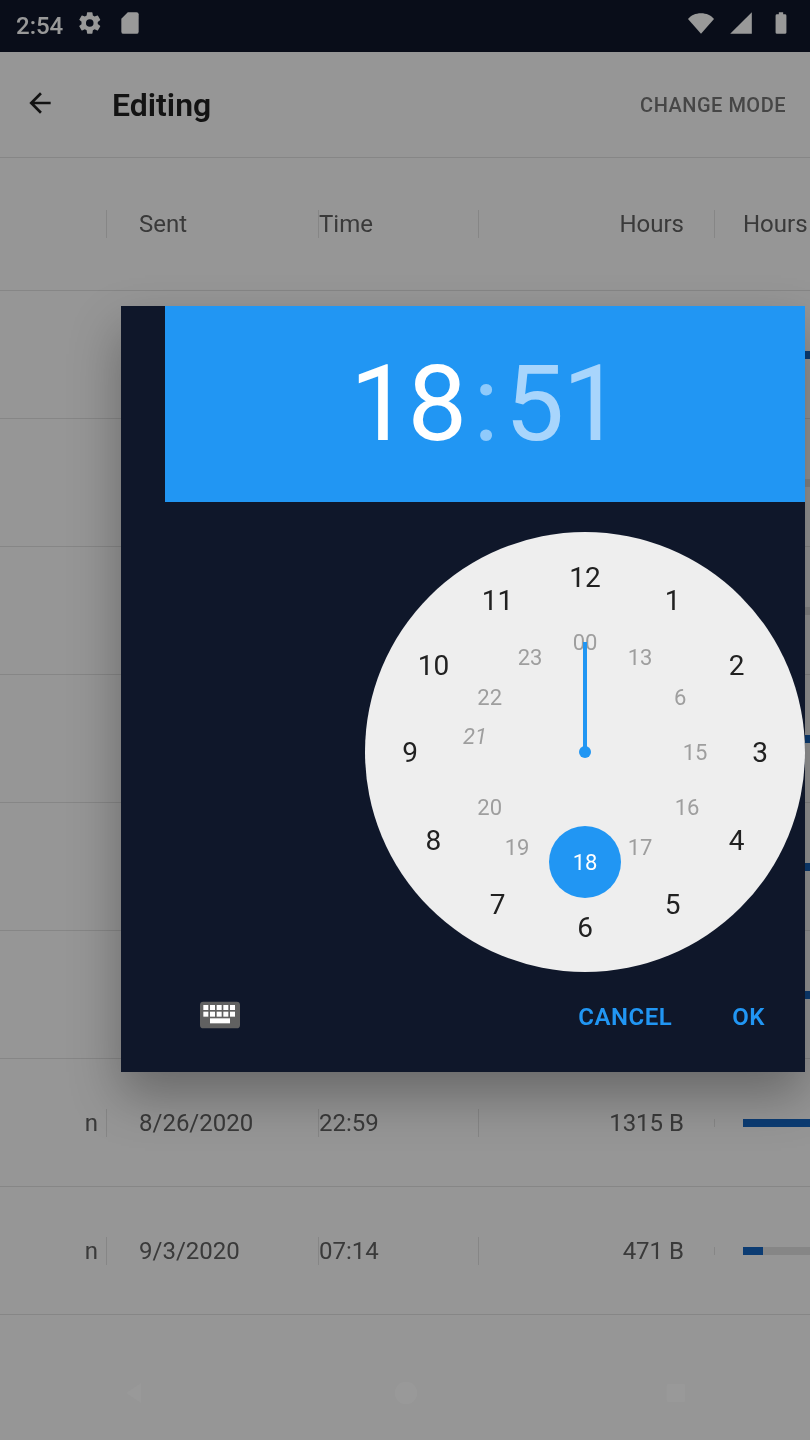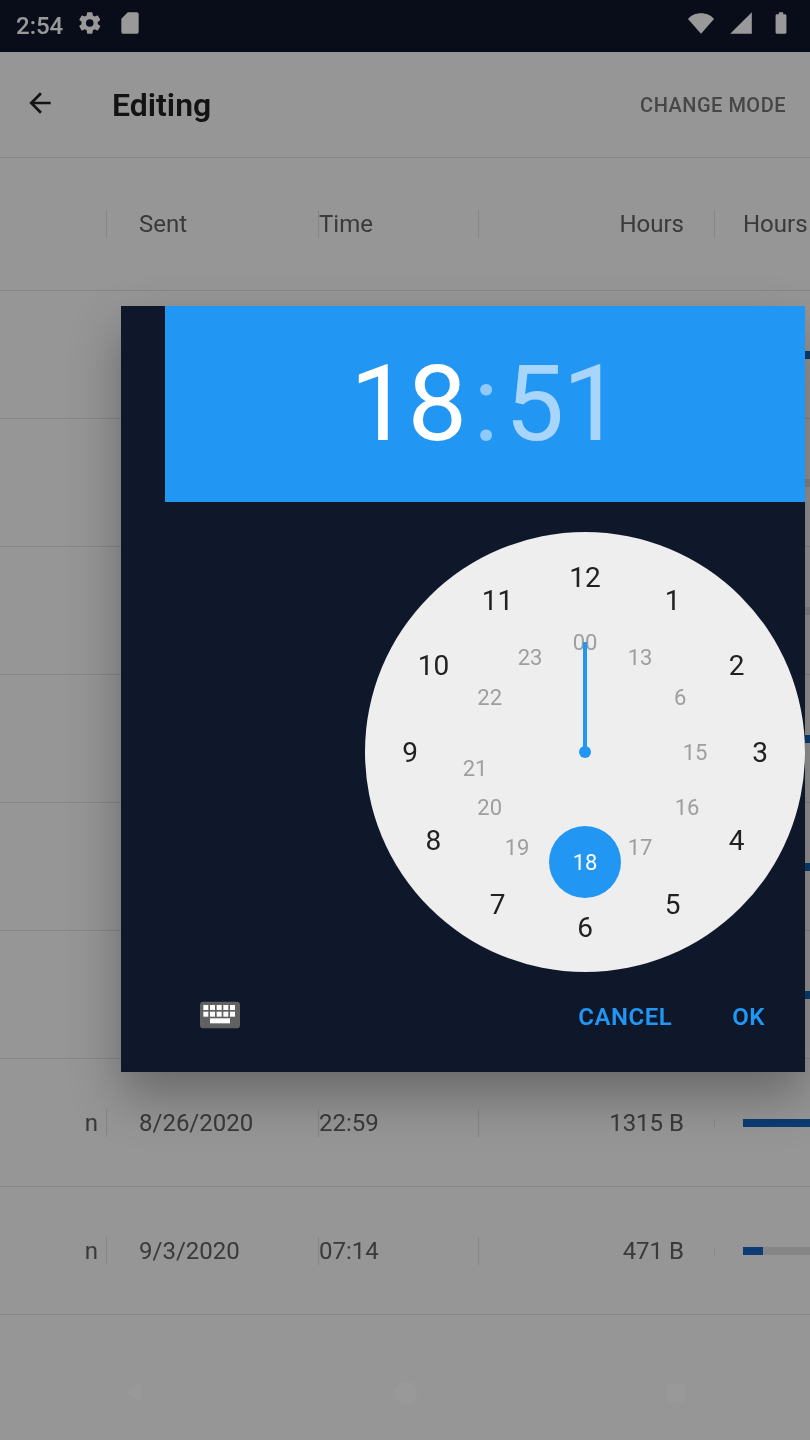--- a/index.html
+++ b/index.html
@@ -245,21 +245,21 @@
         <span class="num-outer" style="left: 132.5px; top: 68.4456px;">11</span>
         <span class="num-inner" style="left: 220px; top: 110px;">00</span>
         <span class="num-inner" style="left: 275px; top: 124.737px;">13</span>
         <span class="num-inner" style="left: 315.263px; top: 165px;">6</span>
         <span class="num-inner" style="left: 330px; top: 220px;">15</span>
         <span class="num-inner" style="left: 322px; top: 275px;">16</span>
         <span class="num-inner" style="left: 275px; top: 315.263px;">17</span>
         <span class="num-inner selected" style="left: 220px; top: 330px;">18</span>
         <span class="num-inner" style="left: 152px; top: 315.263px;">19</span>
         <span class="num-inner" style="left: 124.737px; top: 275px;">20</span>
-        <span class="num-inner" style="left: 110px; top: 236px;">21</span>
+        <span class="num-inner" style="left: 110px; top: 204px; font-style: italic;">21</span>
         <span class="num-inner" style="left: 124.737px; top: 165px;">22</span>
         <span class="num-inner" style="left: 165px; top: 124.737px;">23</span>
         <div class="hand" style="transform: translateX(-50%) rotate(180deg);"></div>
         <div class="hand-knob" style="left: 220px; top: 330px;"></div>
       </div>
   </div>
   <div class="dlg-actions">
     <span class="kbd-btn">
       <svg viewBox="0 0 24 16">
           <rect x="0" y="0" width="24" height="16" rx="2" fill="#616161"></rect>

